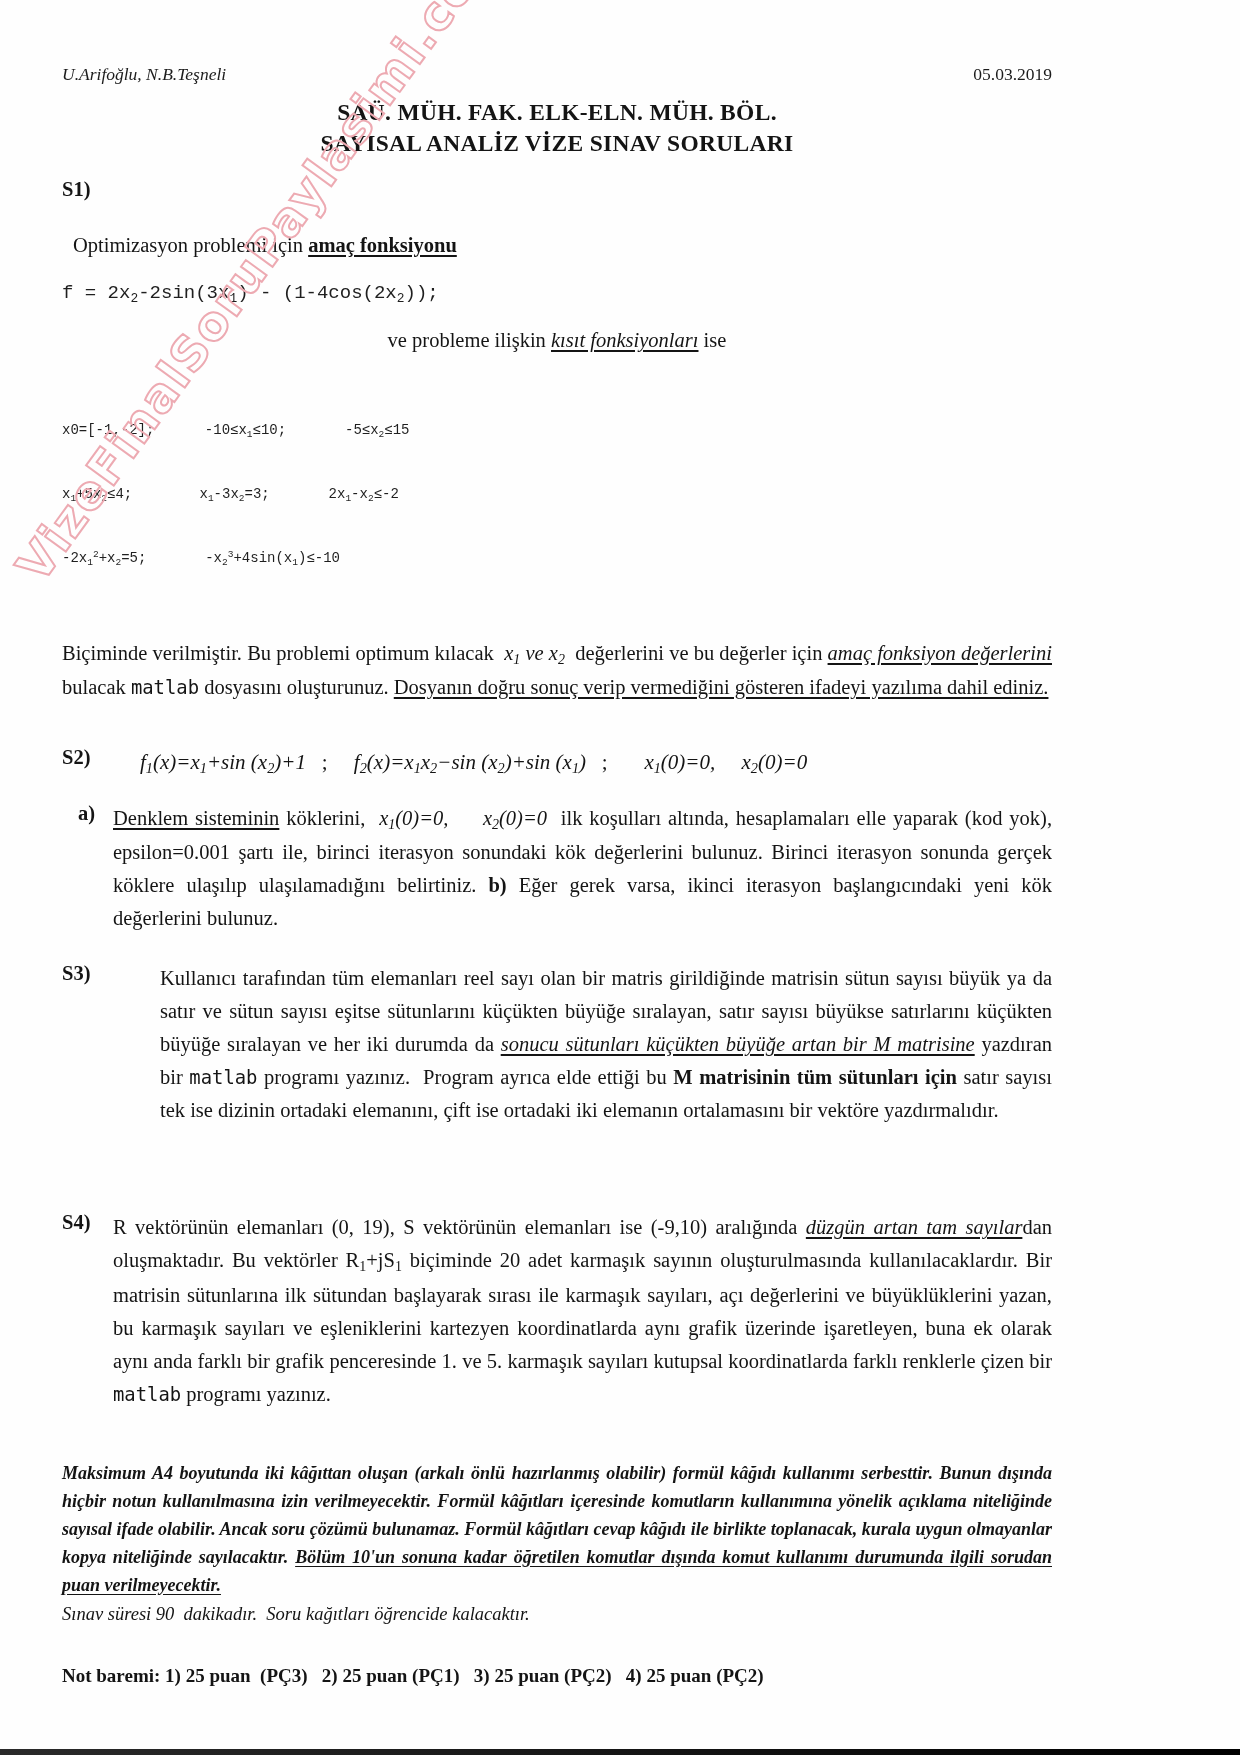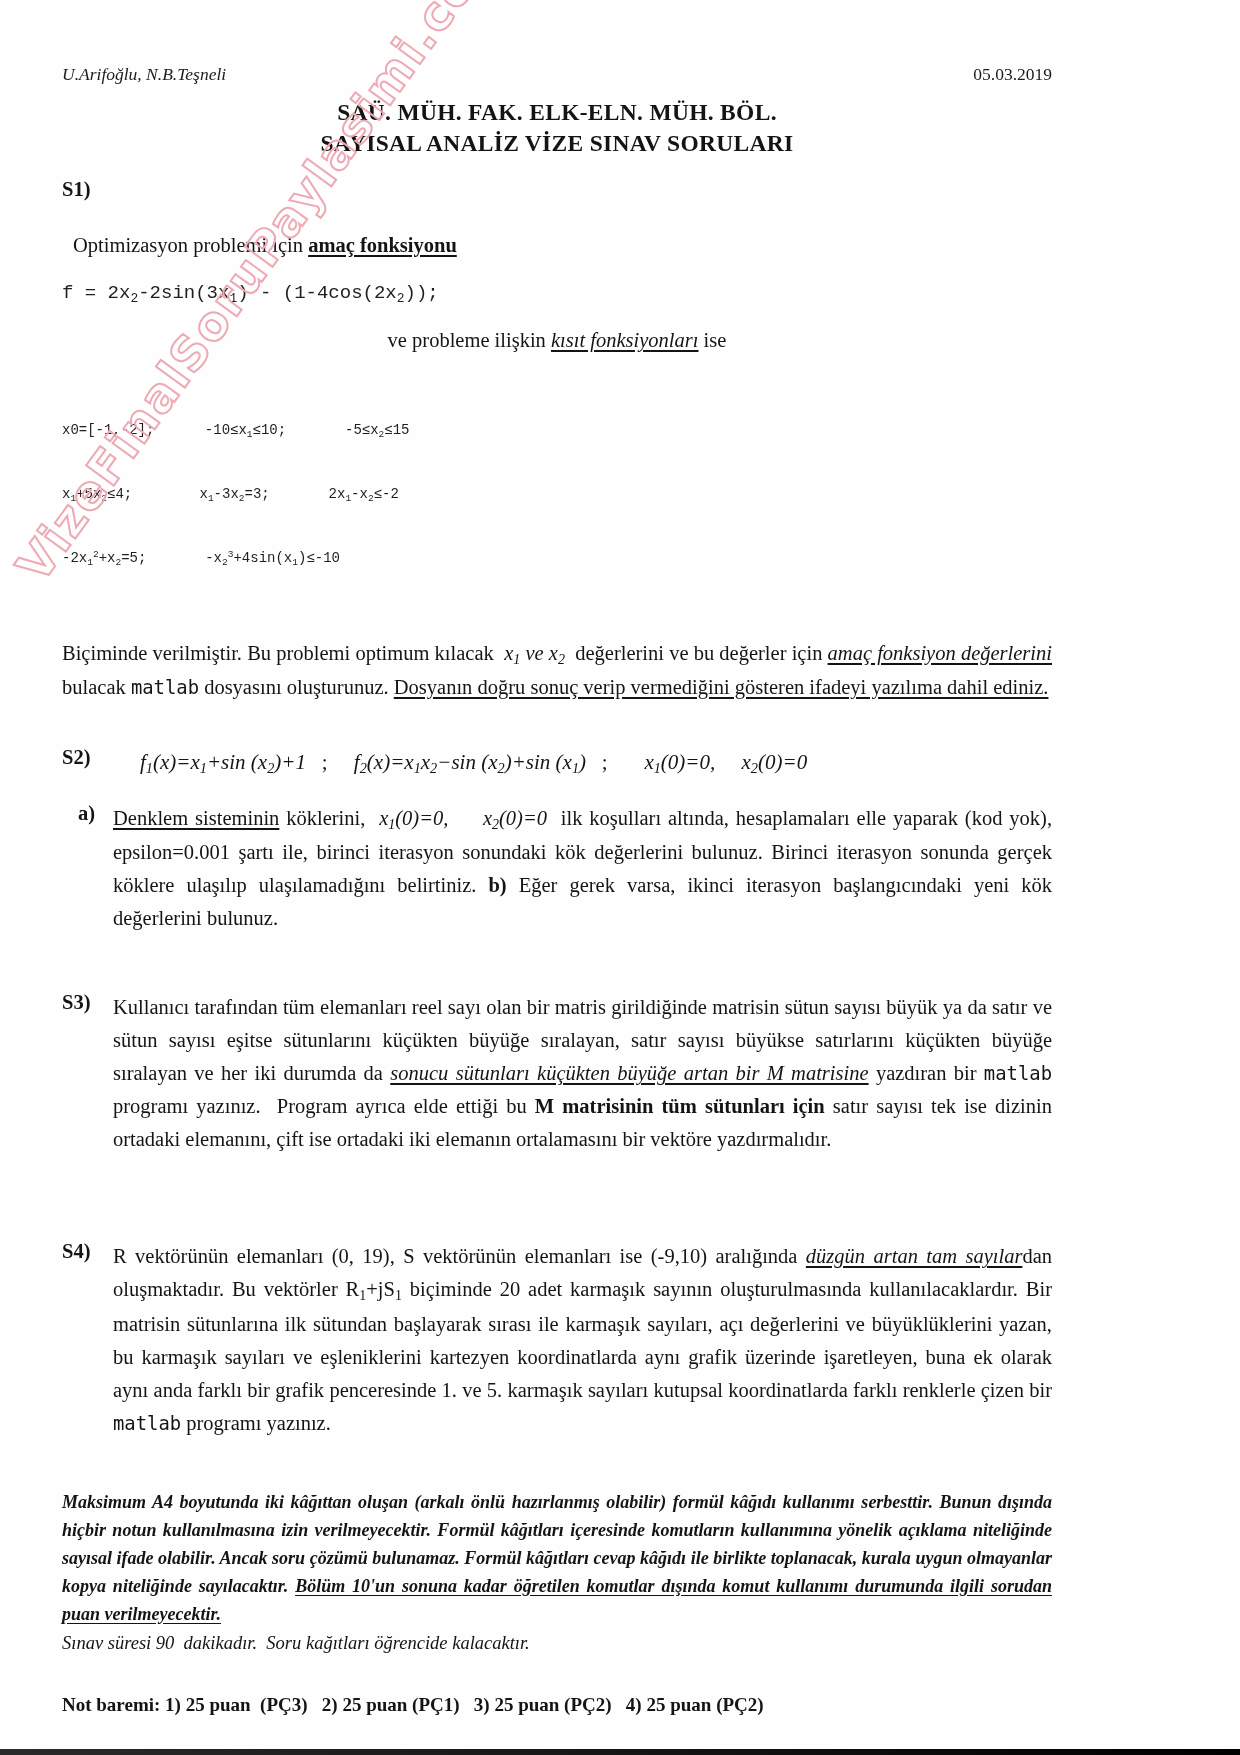--- a/index.html
+++ b/index.html
@@ -40,21 +40,21 @@
   .mono{font-family:Liberation Mono, monospace;}
   .codeline{margin-top:18px;font-size:19px;line-height:1.4;color:#1f1f1f;white-space:pre-wrap;}
   .kisit-line{margin-top:16px;text-align:center;}
   .codeblock{margin-top:21px;font-size:14px;line-height:1.5;color:#1f1f1f;white-space:pre-wrap;}
   .closing{margin-top:25px;}
   .just{text-align:justify;}
   .mt-s2{margin-top:42px;}
   .eq-line{padding-left:27px;font-size:21px;white-space:pre-wrap;}
   .a-row{margin-left:16px;margin-top:22px;}
   .a-label{flex:0 0 35px;font-weight:700;}
-  .mt-s3{margin-top:56px;}
+  .mt-s3{margin-top:27px;gap:47px;}
   .mt-s4{margin-top:84px;}
   .notes{margin-top:48px;font-size:18px;line-height:1.56;font-weight:700;font-style:italic;}
   .duration{font-size:18.5px;font-style:italic;line-height:1.5;margin-top:2px;}
   .answers{font-size:19px;line-height:1.5;}
   .grading{margin-top:36px;font-weight:700;font-size:19px;}
   .scan-edge{position:absolute;left:0;right:0;bottom:0;height:6px;background:linear-gradient(to right,#2a2a2a,#000);}
   
   .s-b{font-weight:700;}
   .s-i{font-style:italic;}
   .s-u{text-decoration:underline;text-underline-offset:3px;}

